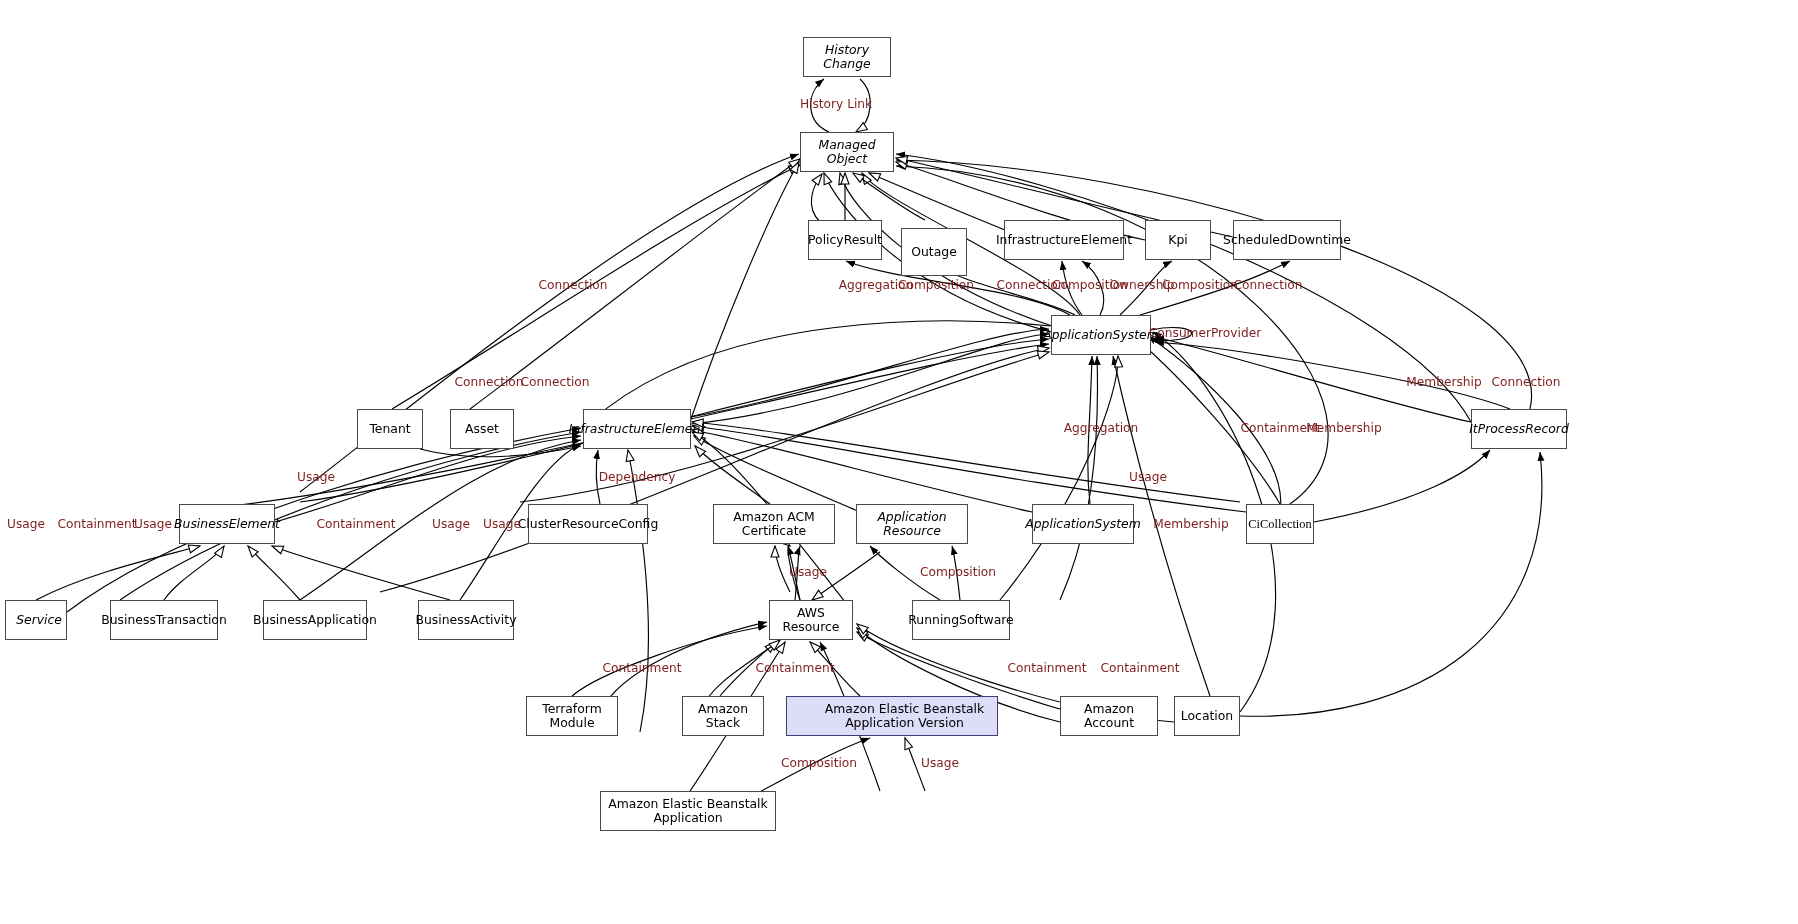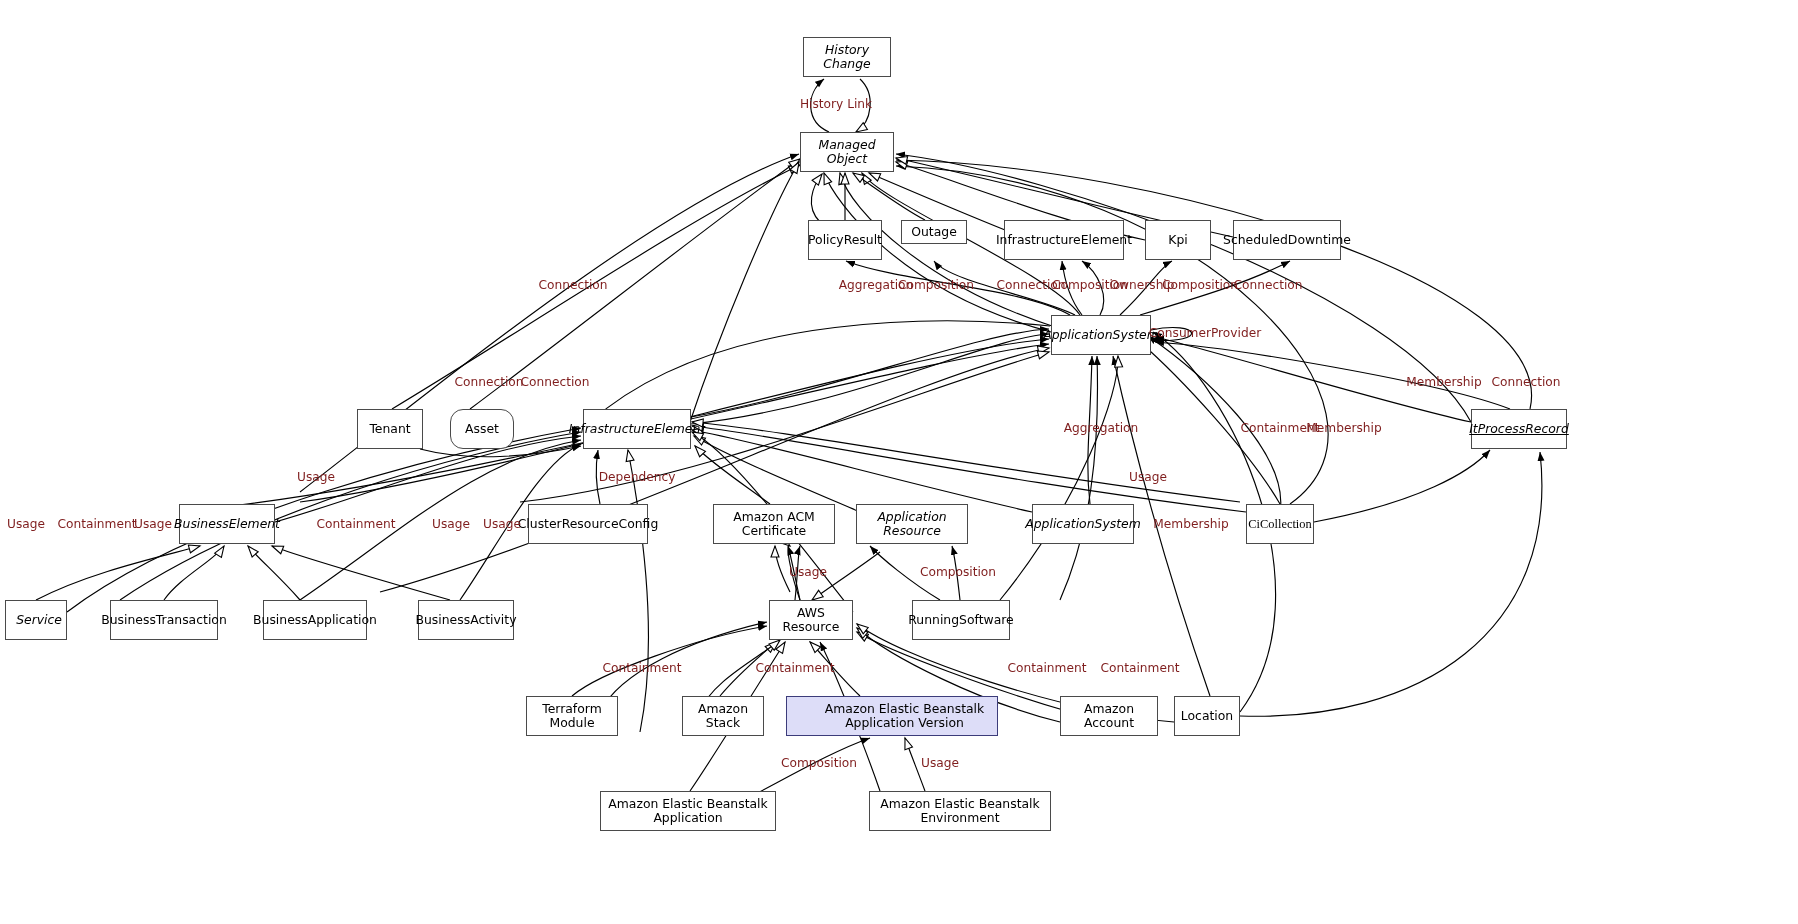--- a/index.html
+++ b/index.html
@@ -163,45 +163,45 @@
 
   <div class="node abstract" style="left:803px; top:5px; width:88px; height:40px;">
     <span>History Change</span>
   </div>
   <div class="node abstract" style="left:800px; top:100px; width:94px; height:40px;">
     <span>Managed Object</span>
   </div>
   <div class="node" style="left:808px; top:188px; width:74px; height:40px;">
     <span>PolicyResult</span>
   </div>
-  <div class="node" style="left:901px; top:188px; width:66px; height:24px;align-items:center;">
+  <div class="node" style="left:901px; top:196px; width:66px; height:48px;align-items:center;">
     <span>Outage</span>
   </div>
   <div class="node" style="left:1004px; top:188px; width:120px; height:40px;">
     <span>InfrastructureElement</span>
   </div>
   <div class="node" style="left:1145px; top:188px; width:66px; height:40px;">
     <span>Kpi</span>
   </div>
   <div class="node" style="left:1233px; top:188px; width:108px; height:40px;">
     <span>ScheduledDowntime</span>
   </div>
   <div class="node abstract" style="left:1051px; top:283px; width:100px; height:40px;">
     <span>ApplicationSystem</span>
   </div>
   <div class="node" style="left:357px; top:377px; width:66px; height:40px;">
     <span>Tenant</span>
   </div>
-  <div class="node" style="left:450px; top:377px; width:64px; height:40px;border-radius:13px;">
+  <div class="node" style="left:450px; top:377px; width:64px; height:40px;">
     <span>Asset</span>
   </div>
   <div class="node abstract" style="left:583px; top:377px; width:108px; height:40px;">
     <span>InfrastructureElement</span>
   </div>
-  <div class="node abstract" style="left:1471px; top:377px; width:96px; height:40px;text-decoration:underline;">
+  <div class="node abstract" style="left:1471px; top:377px; width:96px; height:40px;">
     <span>ItProcessRecord</span>
   </div>
   <div class="node abstract" style="left:179px; top:472px; width:96px; height:40px;">
     <span>BusinessElement</span>
   </div>
   <div class="node" style="left:528px; top:472px; width:120px; height:40px;">
     <span>ClusterResourceConfig</span>
   </div>
   <div class="node" style="left:713px; top:472px; width:122px; height:40px;">
     <span>Amazon ACM Certificate</span>
@@ -243,23 +243,20 @@
     <span>Amazon Elastic Beanstalk Application Version</span>
   </div>
   <div class="node" style="left:1060px; top:664px; width:98px; height:40px;">
     <span>Amazon Account</span>
   </div>
   <div class="node" style="left:1174px; top:664px; width:66px; height:40px;">
     <span>Location</span>
   </div>
   <div class="node" style="left:600px; top:759px; width:176px; height:40px;">
     <span>Amazon Elastic Beanstalk Application</span>
-  </div>
-  <div class="node" style="left:869px; top:759px; width:182px; height:40px;">
-    <span>Amazon Elastic Beanstalk Environment</span>
   </div>
 
   <div class="edge-label" style="left:836px; top:72px;"><span>History Link</span></div>
   <div class="edge-label" style="left:573px; top:253px;"><span>Connection</span></div>
   <div class="edge-label" style="left:876px; top:253px;"><span>Aggregation</span></div>
   <div class="edge-label" style="left:936px; top:253px;"><span>Composition</span></div>
   <div class="edge-label" style="left:1031px; top:253px;"><span>Connection</span></div>
   <div class="edge-label" style="left:1090px; top:253px;"><span>Composition</span></div>
   <div class="edge-label" style="left:1142px; top:253px;"><span>Ownership</span></div>
   <div class="edge-label" style="left:1200px; top:253px;"><span>Composition</span></div>

